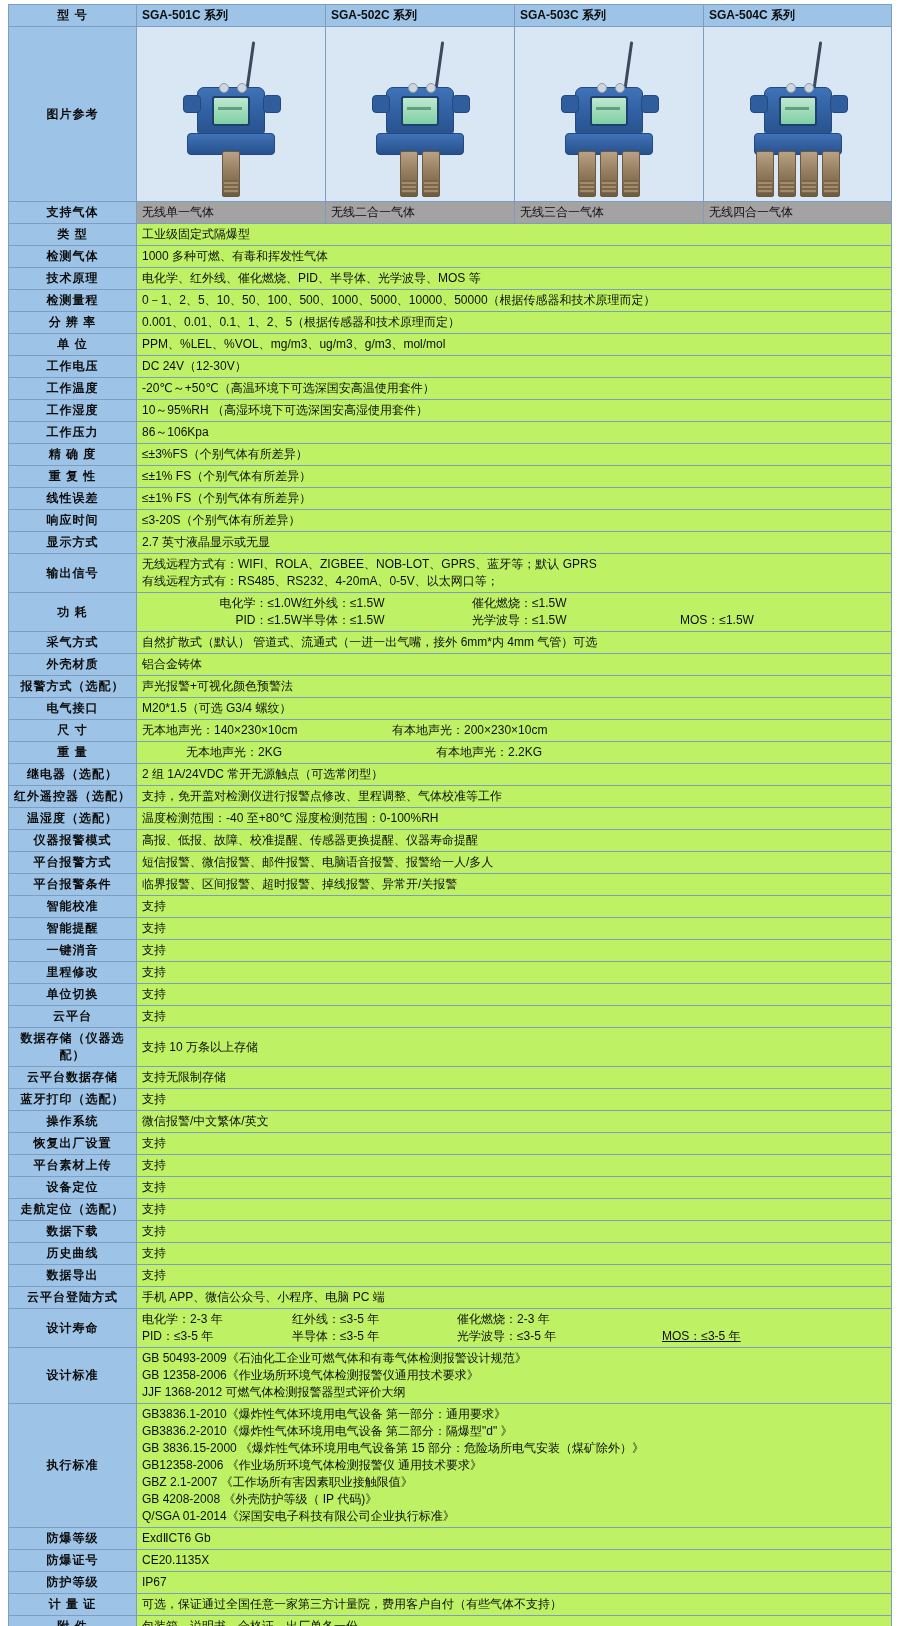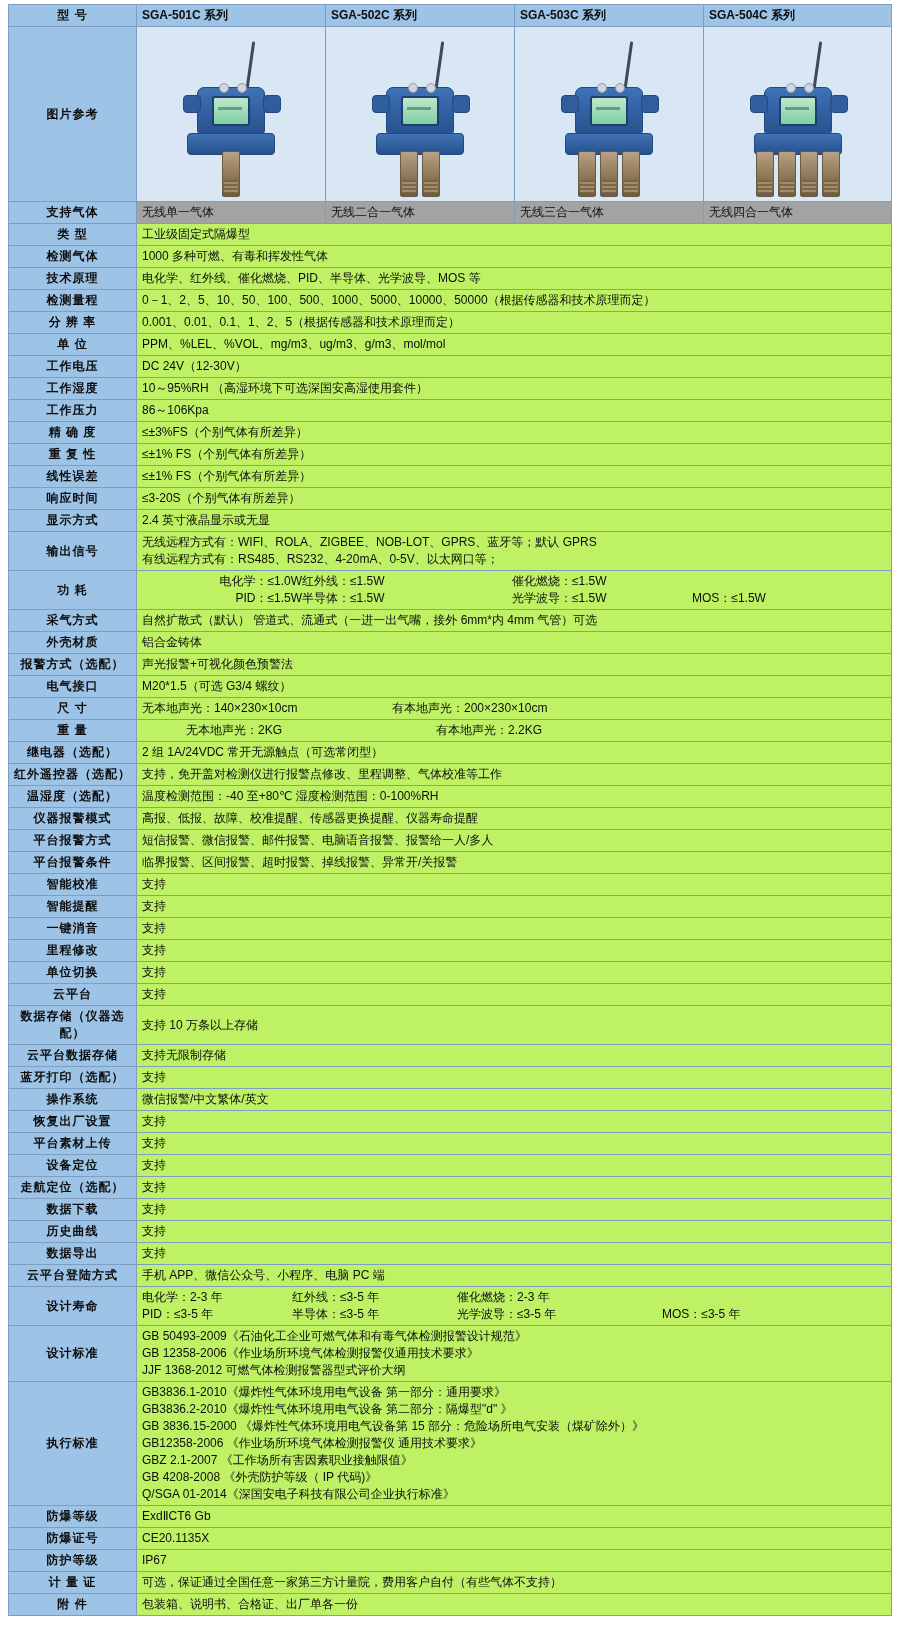--- a/index.html
+++ b/index.html
@@ -28,27 +28,27 @@
     font-weight:bold;
     color:#000;
     font-size:12px;
   }
   td.val{background:#bef264;}
   td.valc{background:#a3a3a3;text-align:left;}
   .multi div{line-height:17px;}
   .pw-row{display:flex;}
   .pw-row .c1{width:160px;text-align:right;}
   .pw-row .c2{width:170px;}
-  .pw-row .c3{width:180px;margin-left:40px;}
-  .pw-row .c4{width:auto;}
+  .pw-row .c3{width:180px;}
+  .pw-row .c4{width:auto;margin-left:28px;}
   .life-row{display:flex;}
   .life-row .c1{width:150px;}
   .life-row .c2{width:165px;}
   .life-row .c3{width:205px;}
-  .life-row .c4{width:auto;}
+  .life-row .c4{width:auto;text-decoration:underline;}
   .dim-row{display:flex;}
   .dim-row .c1{width:250px;}
   .wt-row{display:flex;}
   .wt-row .c1{width:250px;margin-left:44px;}
 
   
   .devcell{background:#d9e7f5;height:170px;padding:0;}
   .devwrap{display:flex;align-items:flex-end;justify-content:center;height:170px;}
   .device{position:relative;width:120px;height:160px;}
   .antenna{position:absolute;left:50%;top:2px;width:3px;height:52px;background:#3a4a5a;border-radius:2px;transform:translateX(14px) rotate(8deg);transform-origin:bottom center;}
@@ -207,20 +207,24 @@
     </tr>
     <tr>
       <td class="label">单    位</td>
       <td class="val" colspan="4">PPM、%LEL、%VOL、mg/m3、ug/m3、g/m3、mol/mol</td>
     </tr>
     <tr>
       <td class="label">工作电压</td>
       <td class="val" colspan="4">DC 24V（12-30V）</td>
     </tr>
     <tr>
+      <td class="label">工作温度</td>
+      <td class="val" colspan="4">-20℃～+50℃（高温环境下可选深国安高温使用套件）</td>
+    </tr>
+    <tr>
       <td class="label">工作湿度</td>
       <td class="val" colspan="4">10～95%RH  （高湿环境下可选深国安高湿使用套件）</td>
     </tr>
     <tr>
       <td class="label">工作压力</td>
       <td class="val" colspan="4">86～106Kpa</td>
     </tr>
     <tr>
       <td class="label">精 确 度</td>
       <td class="val" colspan="4">≤±3%FS（个别气体有所差异）</td>
@@ -232,21 +236,21 @@
     <tr>
       <td class="label">线性误差</td>
       <td class="val" colspan="4">≤±1% FS（个别气体有所差异）</td>
     </tr>
     <tr>
       <td class="label">响应时间</td>
       <td class="val" colspan="4">≤3-20S（个别气体有所差异）</td>
     </tr>
     <tr>
       <td class="label">显示方式</td>
-      <td class="val" colspan="4">2.4 英寸液晶显示或无显</td>
+      <td class="val" colspan="4">2.7 英寸液晶显示或无显</td>
     </tr>
 
     <tr>
       <td class="label">输出信号</td>
       <td class="val multi" colspan="4">
         <div>无线远程方式有：WIFI、ROLA、ZIGBEE、NOB-LOT、GPRS、蓝牙等；默认 GPRS</div>
         <div>有线远程方式有：RS485、RS232、4-20mA、0-5V、以太网口等；</div>
       </td>
     </tr>
 

